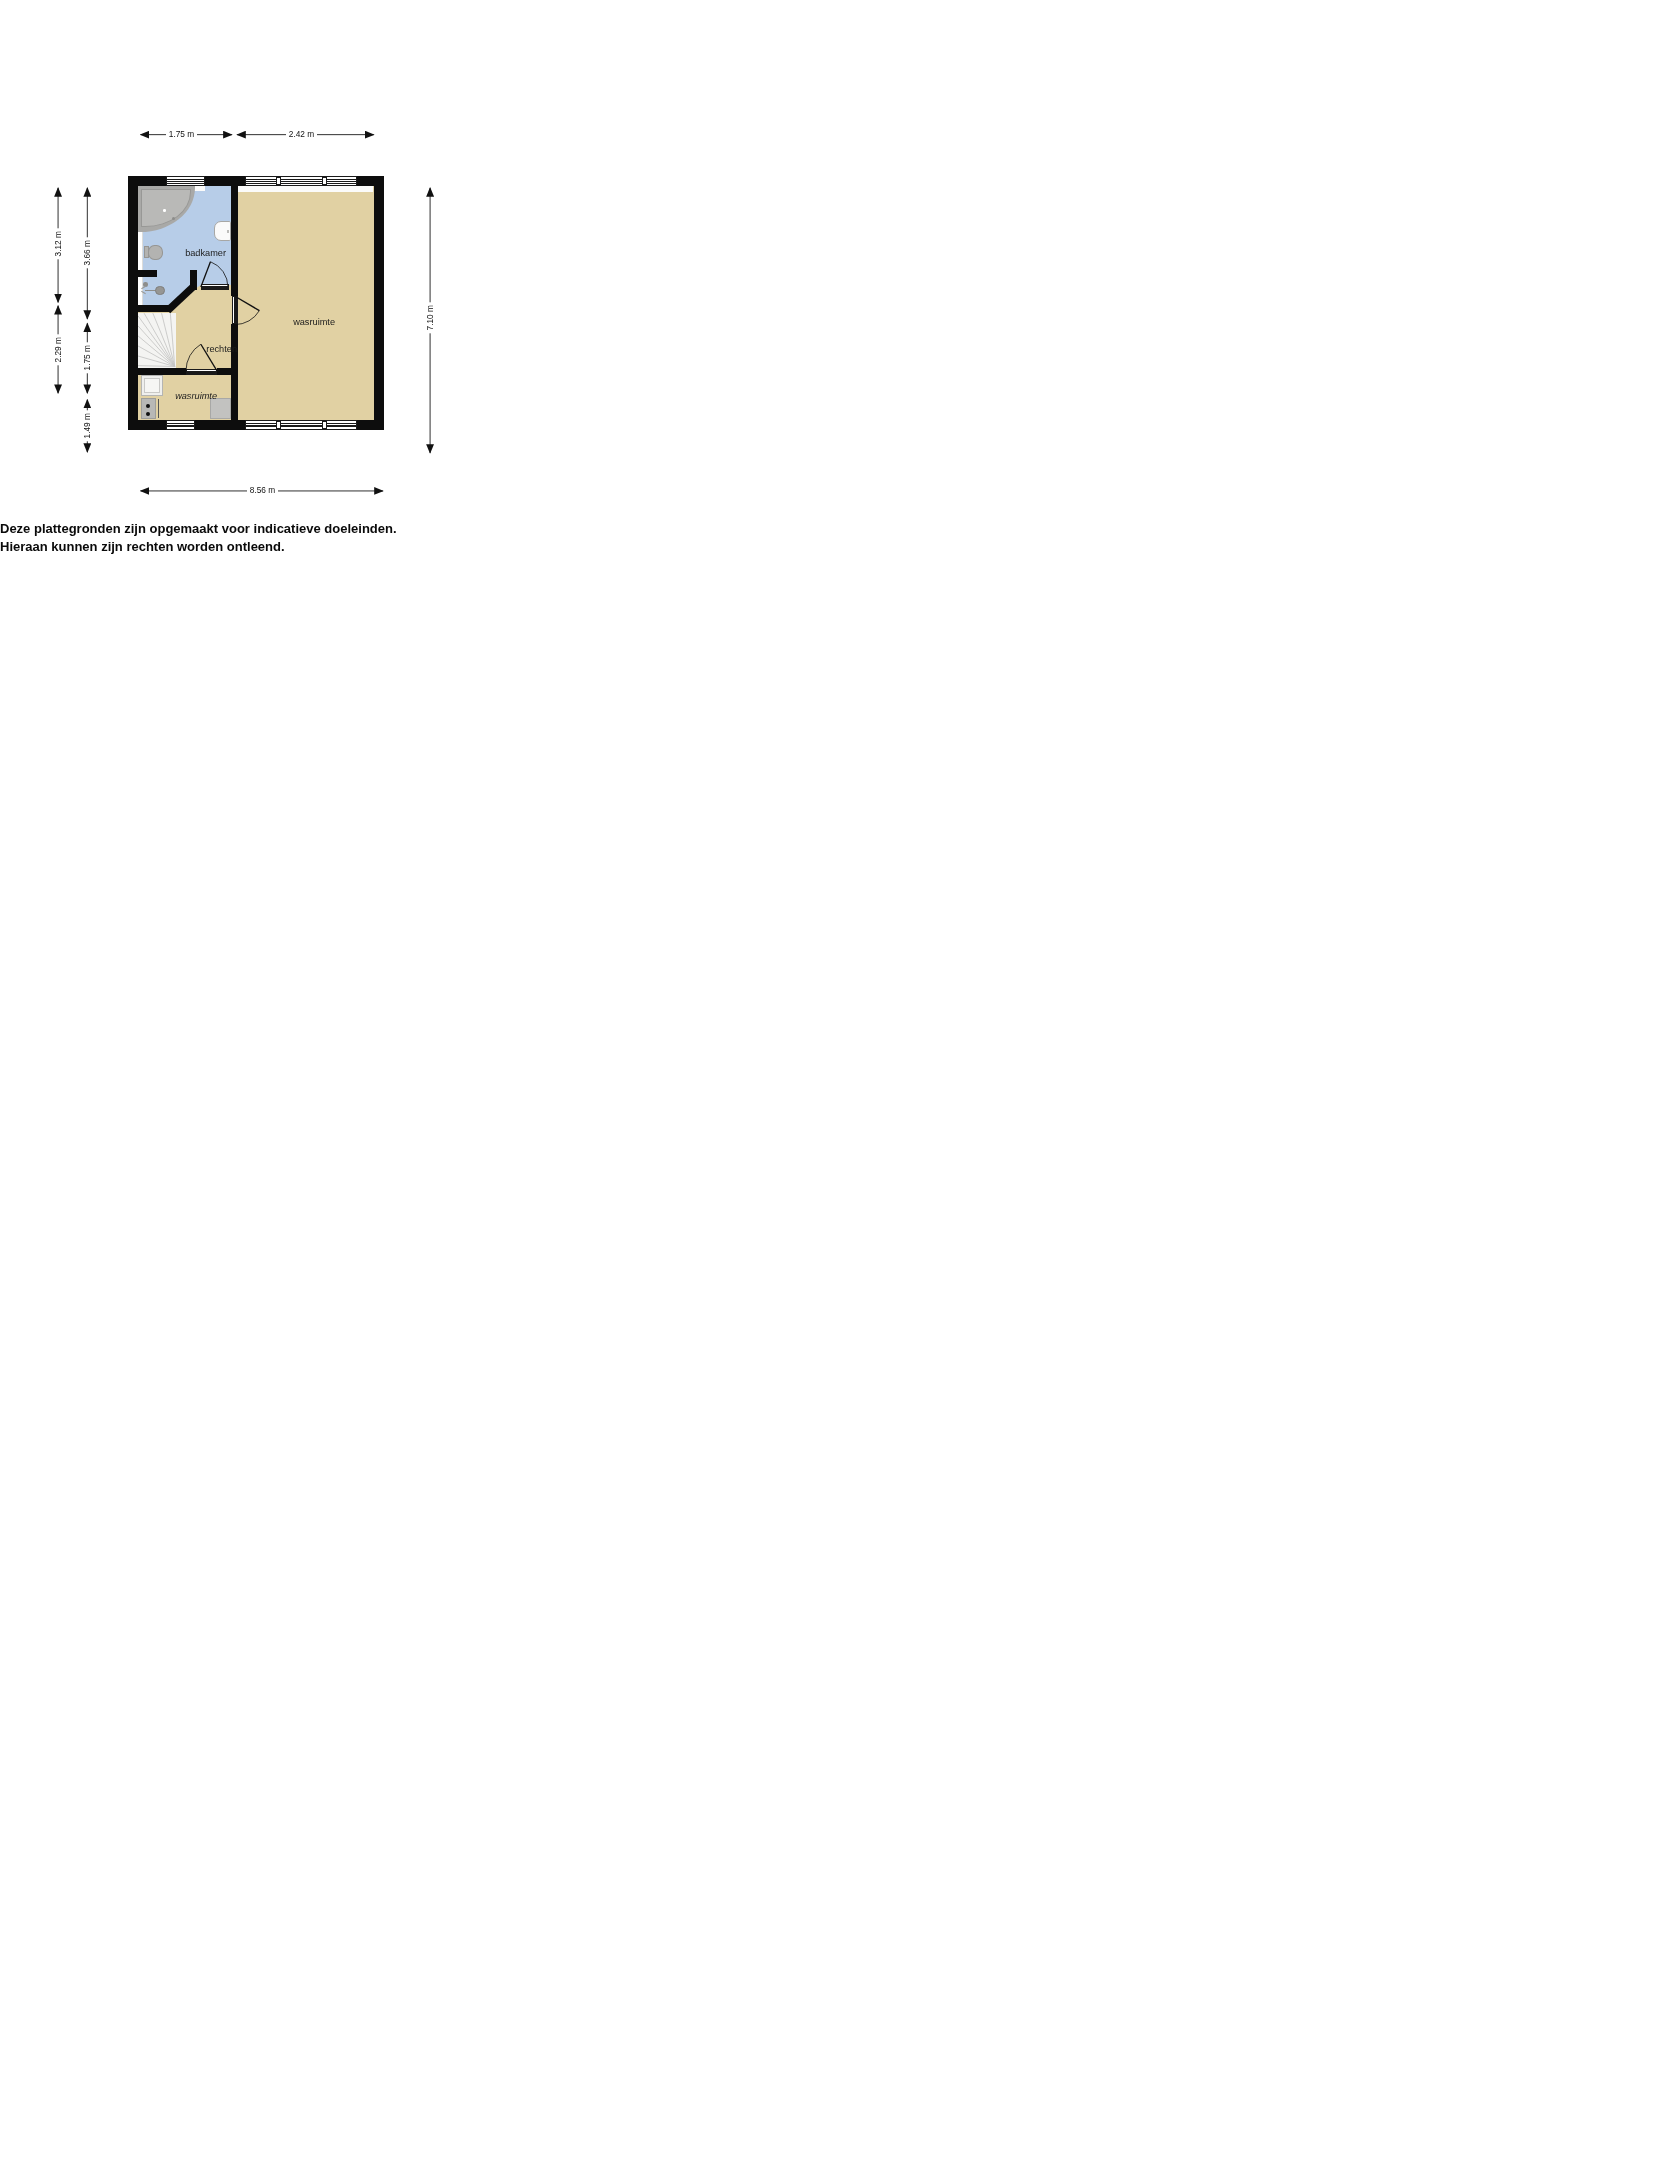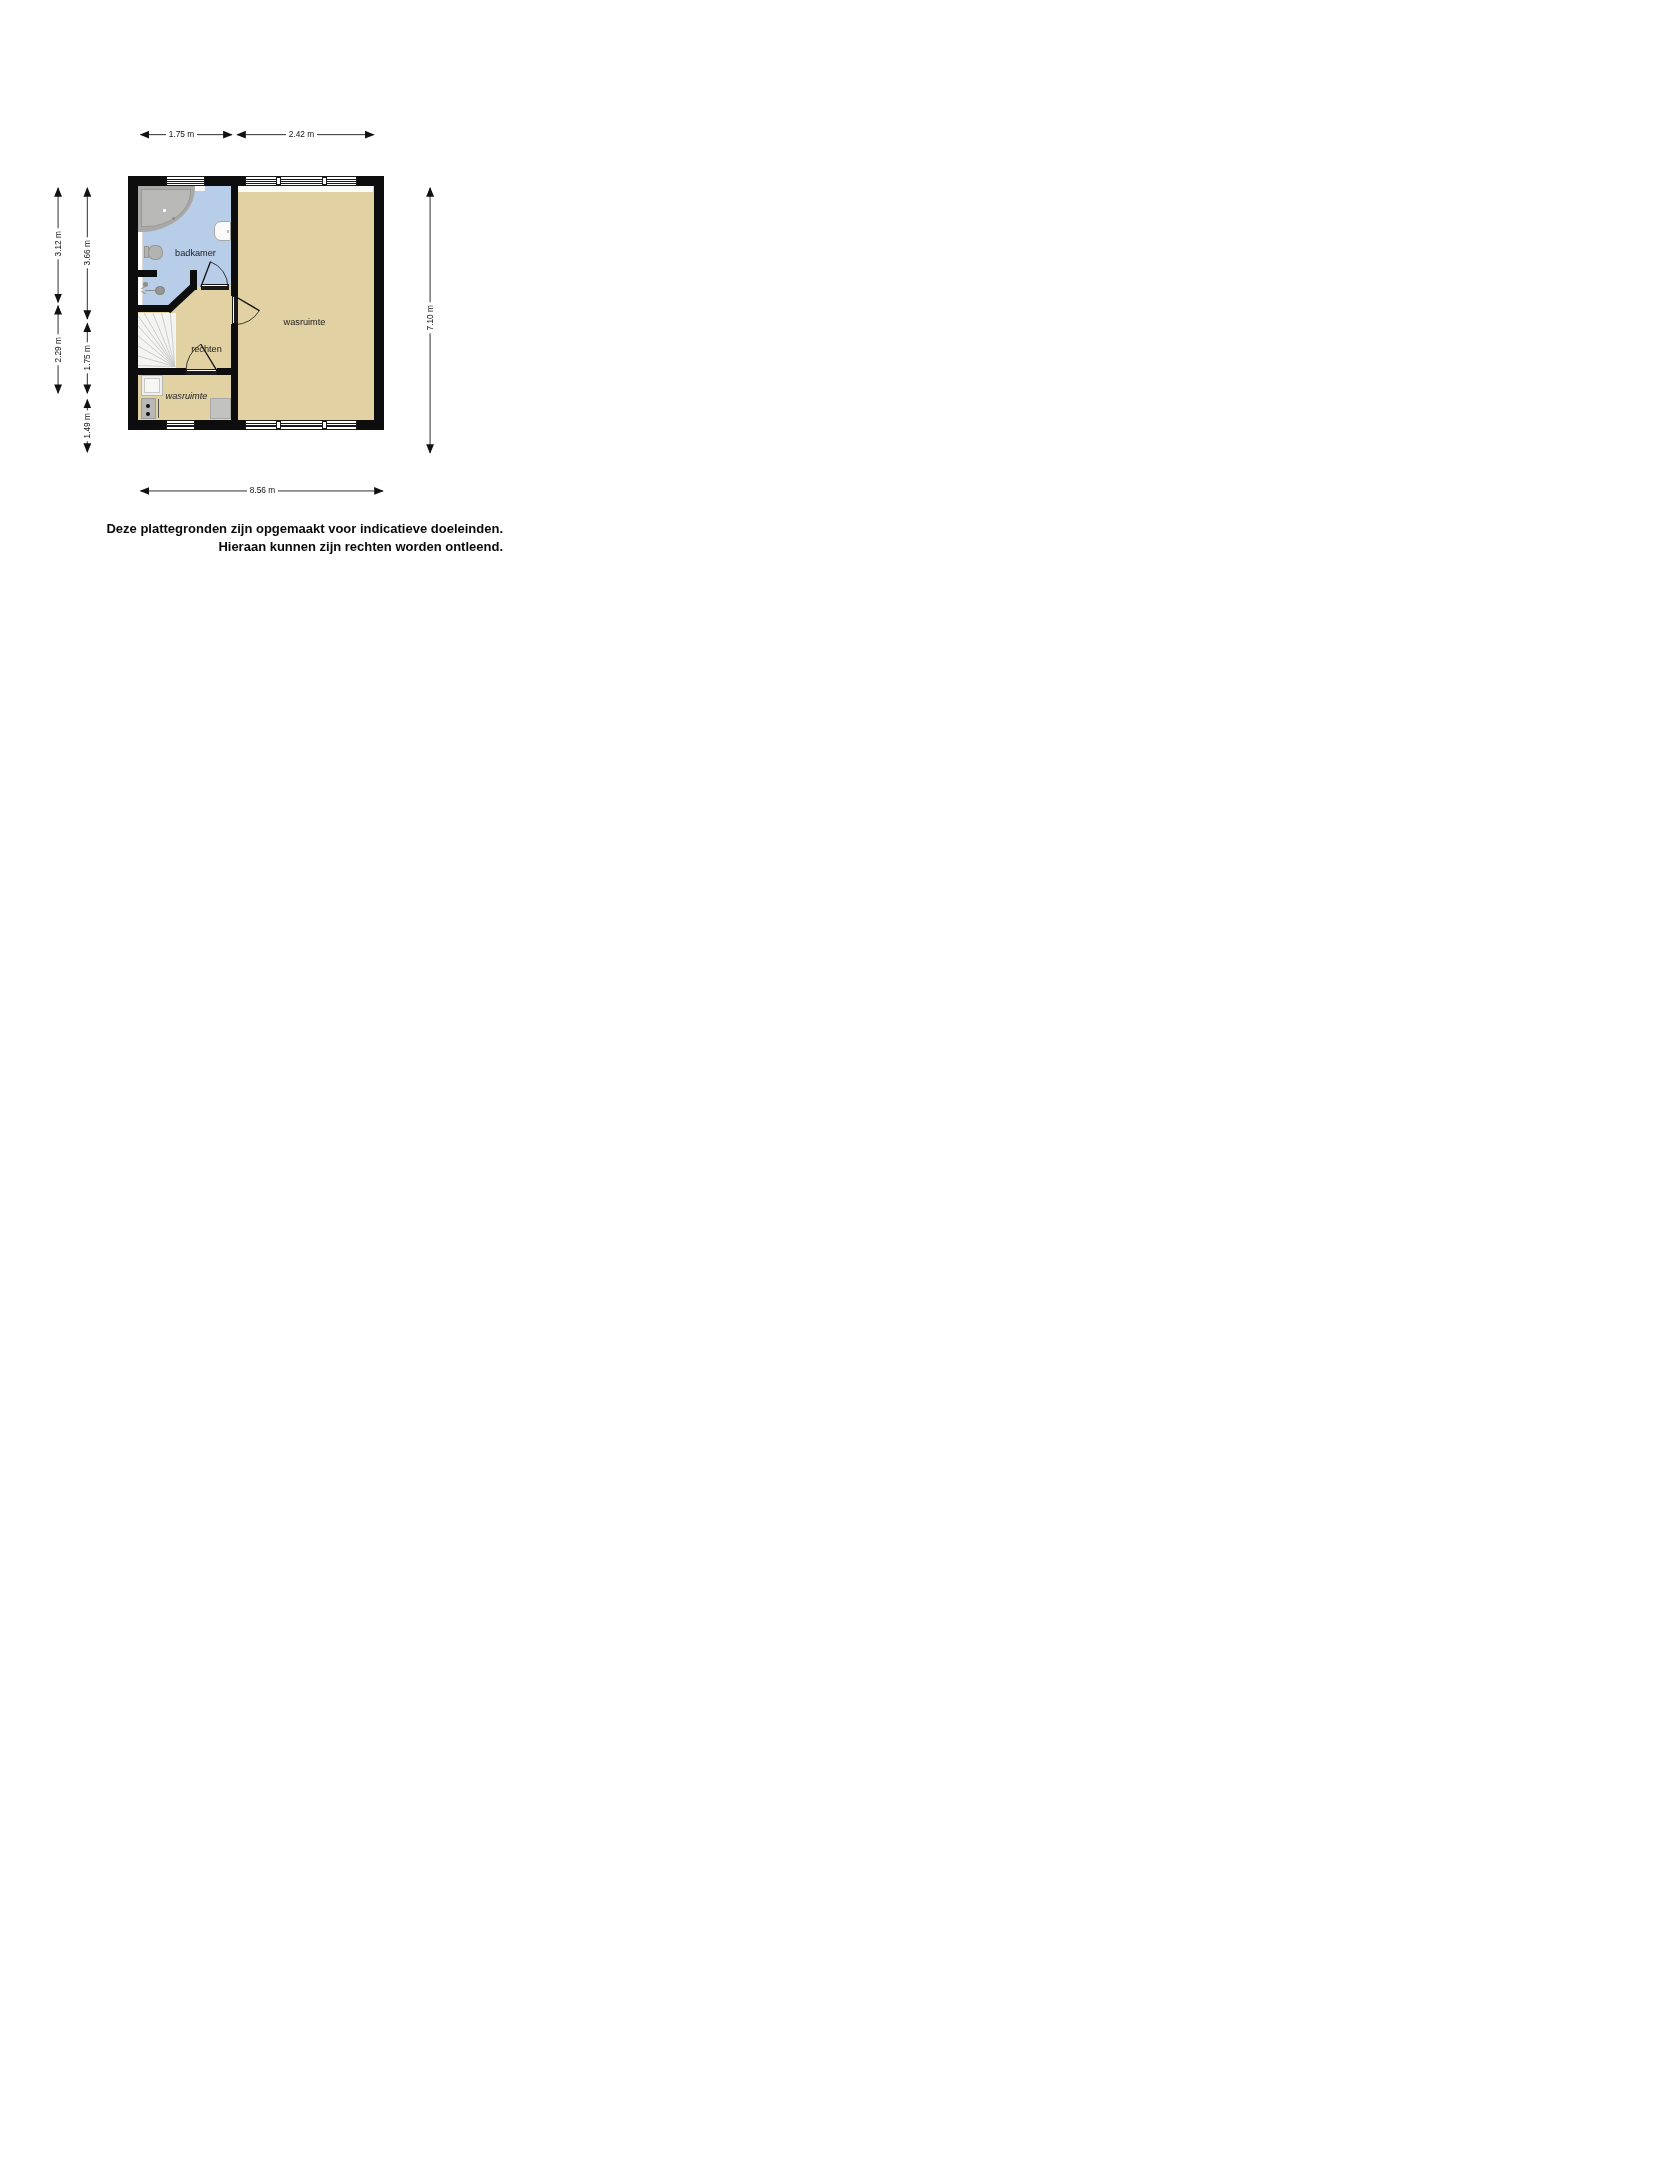--- a/index.html
+++ b/index.html
@@ -7,25 +7,25 @@
           font-family:"Liberation Sans", sans-serif;}
   .abs{position:absolute;}
   .wall{position:absolute;background:#0d0d0d;}
   .floor-tan{position:absolute;background:#e1d1a3;}
   .floor-blue{position:absolute;background:#b7cde8;}
   .recess{position:absolute;background:#fbfbfa;}
   .win{position:absolute;background:#ffffff;border:0.4px solid #1a1a1a;box-sizing:border-box;}
   .wline{position:absolute;left:0;right:0;height:0.4px;background:#1a1a1a;}
   .wlinev{position:absolute;top:0;bottom:0;width:0.4px;background:#1a1a1a;}
   .wdiv{position:absolute;top:-0.4px;bottom:-0.4px;width:3.1px;background:#fff;border:0.4px solid #1a1a1a;}
-  .room-label{position:absolute;width:61px;text-align:center;font-size:9.2px;color:#1c1c1c;}
+  .room-label{position:absolute;width:61px;text-align:right;font-size:9.2px;color:#1c1c1c;}
   .dim-label{position:absolute;width:31px;height:9.6px;line-height:9.6px;text-align:center;
              font-size:8.3px;color:#111;background:#ffffff;}
   .dim-label.v{transform:rotate(-90deg);transform-origin:center;}
-  .disclaimer{position:absolute;left:0;width:503px;text-align:right;font-size:13px;
+  .disclaimer{position:absolute;left:0;width:503px;text-align:left;font-size:13px;
               font-weight:bold;color:#0a0a0a;line-height:17.5px;}
   .fixture{position:absolute;box-sizing:border-box;}
   svg.overlay{position:absolute;left:0;top:0;pointer-events:none;}
 </style>
 </head>
 <body>
 
 <div id="canvas">
 
   <div class="abs" style="left:128px;top:176px;width:256px;height:253px;">

